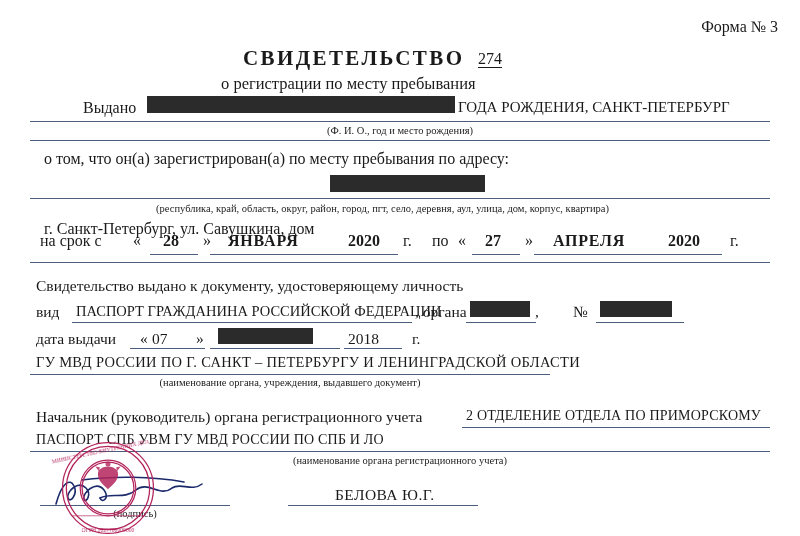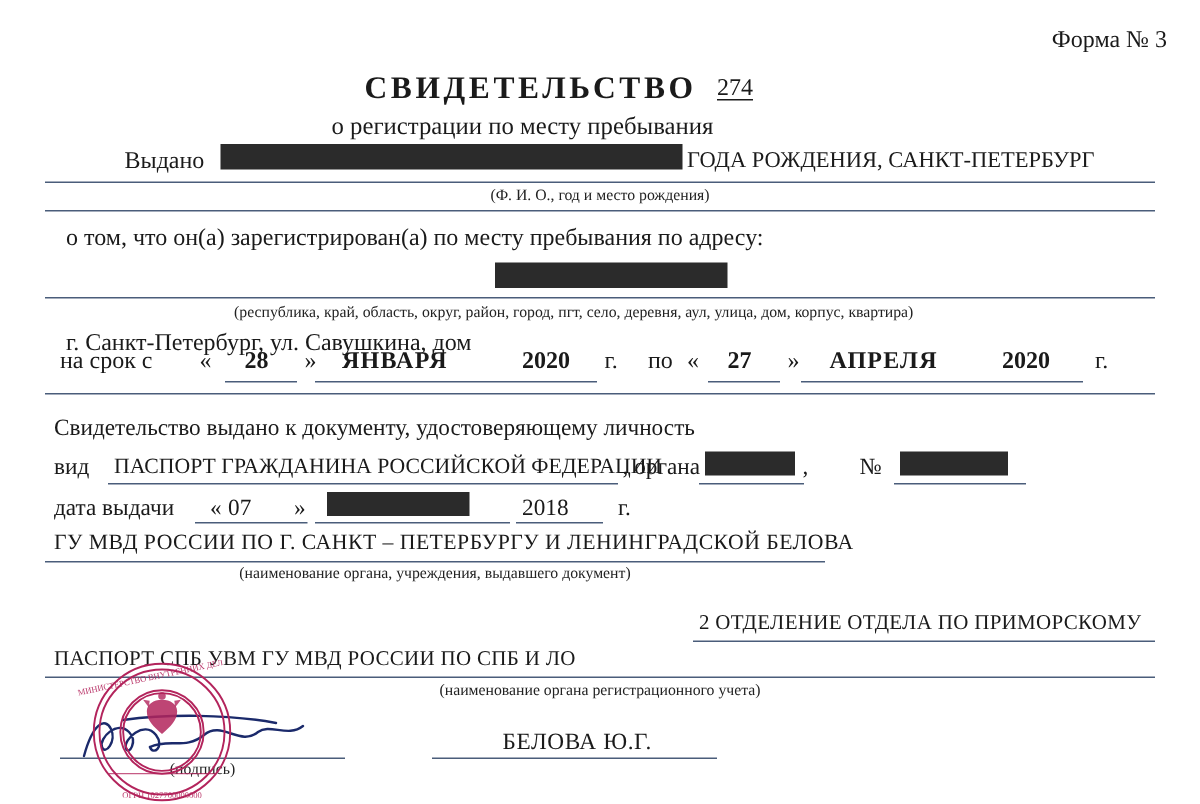--- a/index.html
+++ b/index.html
@@ -192,24 +192,25 @@
   <div class="abs" style="top:330px;left:140px;font-size:15.5px;">«</div>
   <div class="abs" id="issue-day">07</div>
   <div class="abs" style="top:330px;left:196px;font-size:15.5px;">»</div>
   <div class="abs" id="issue-month-redact"></div>
   <div class="abs" id="issue-year">2018</div>
   <div class="abs" id="issue-g">г.</div>
   <div class="idrule" style="top:348px;left:130px;width:75px;"></div>
   <div class="idrule" style="top:348px;left:210px;width:130px;"></div>
   <div class="idrule" style="top:348px;left:344px;width:58px;"></div>
 
-  <div class="abs" id="authority">ГУ  МВД  РОССИИ  ПО  Г. САНКТ – ПЕТЕРБУРГУ  И  ЛЕНИНГРАДСКОЙ БЕЛОВА</div>
+  <div class="abs" id="authority">ГУ  МВД  РОССИИ  ПО  Г. САНКТ – ПЕТЕРБУРГУ  И  ЛЕНИНГРАДСКОЙ ОБЛАСТИ</div>
   <div class="rule" id="rule-4"></div>
   <div class="abs caption" id="cap-3">(наименование органа, учреждения, выдавшего документ)</div>
 
+  <div class="abs" id="chief-label">Начальник (руководитель) органа регистрационного учета</div>
   <div class="abs" id="chief-org1">2 ОТДЕЛЕНИЕ ОТДЕЛА  ПО ПРИМОРСКОМУ</div>
   <div class="rule" id="rule-5"></div>
   <div class="abs" id="chief-org2">ПАСПОРТ СПБ УВМ  ГУ  МВД  РОССИИ  ПО СПБ  И  ЛО</div>
   <div class="rule" id="rule-6"></div>
   <div class="abs caption" id="cap-4">(наименование органа регистрационного учета)</div>
 
   <div class="abs" id="signature">
     <svg width="160" height="36" viewBox="0 0 160 36" fill="none" stroke="#1b2a6b" stroke-width="1.6" stroke-linecap="round">
       <path d="M4 30 C 10 8, 18 4, 22 12 C 26 20, 18 30, 16 24 C 14 18, 26 6, 34 14 C 40 20, 34 30, 32 25 C 30 19, 44 6, 52 16 C 58 24, 50 30, 48 24"></path>
       <path d="M48 24 C 60 18, 72 26, 84 16 C 96 6, 108 24, 120 14 C 128 8, 140 18, 150 10"></path>

